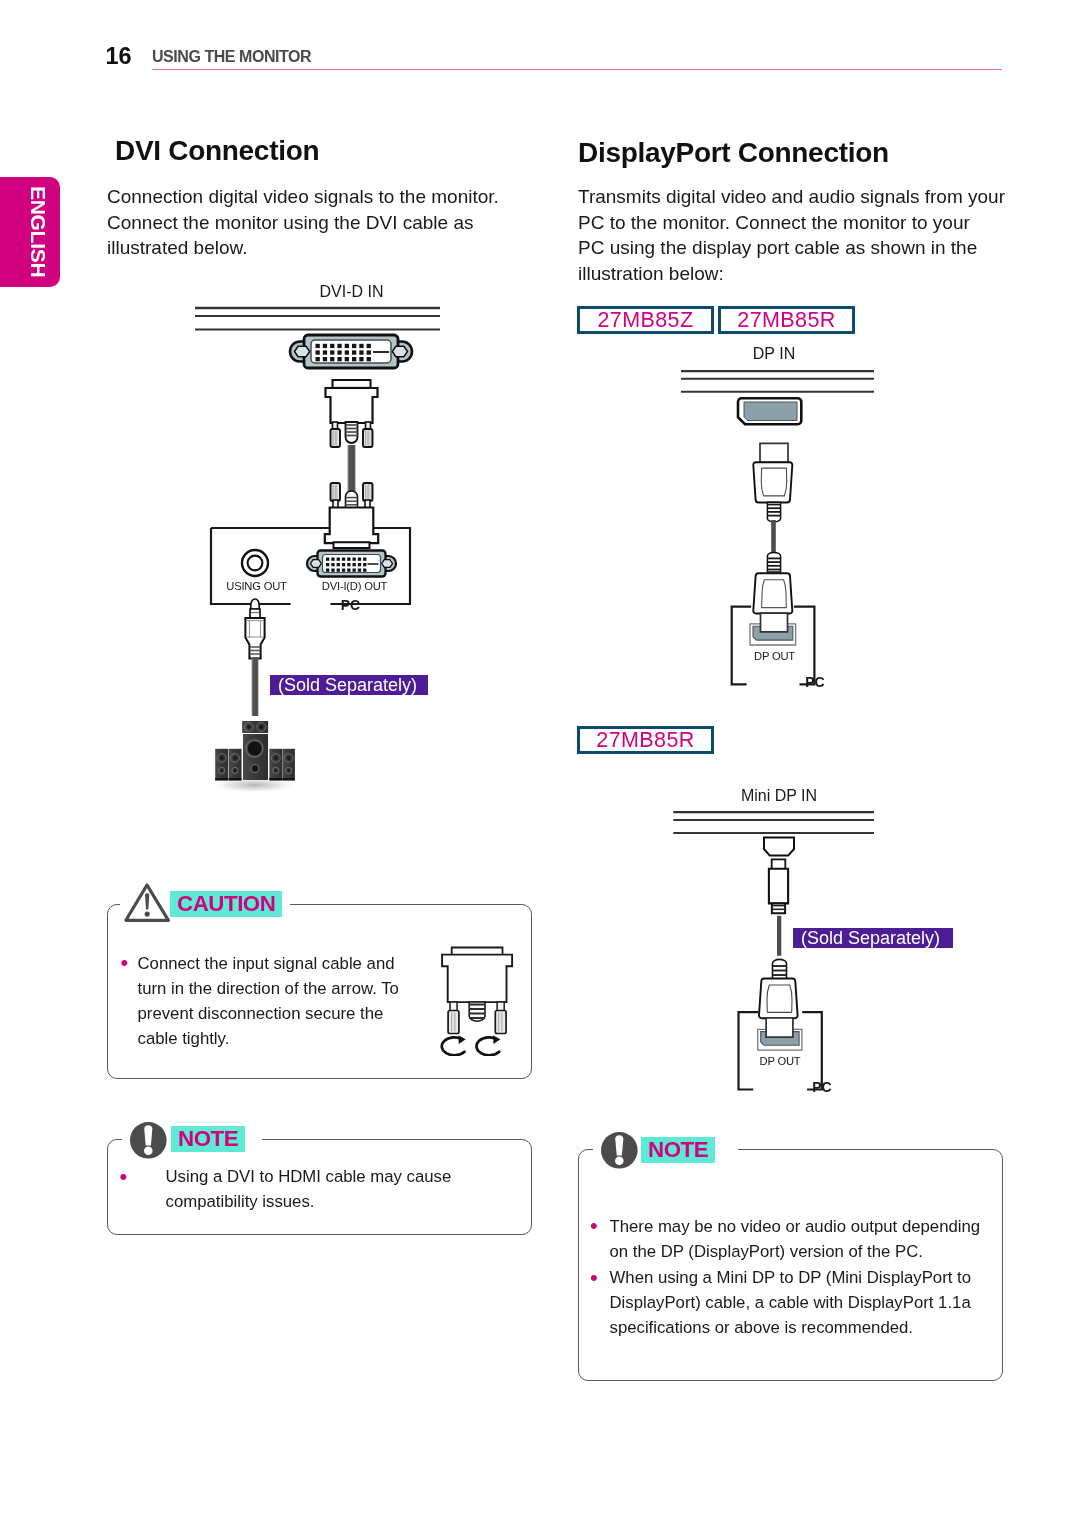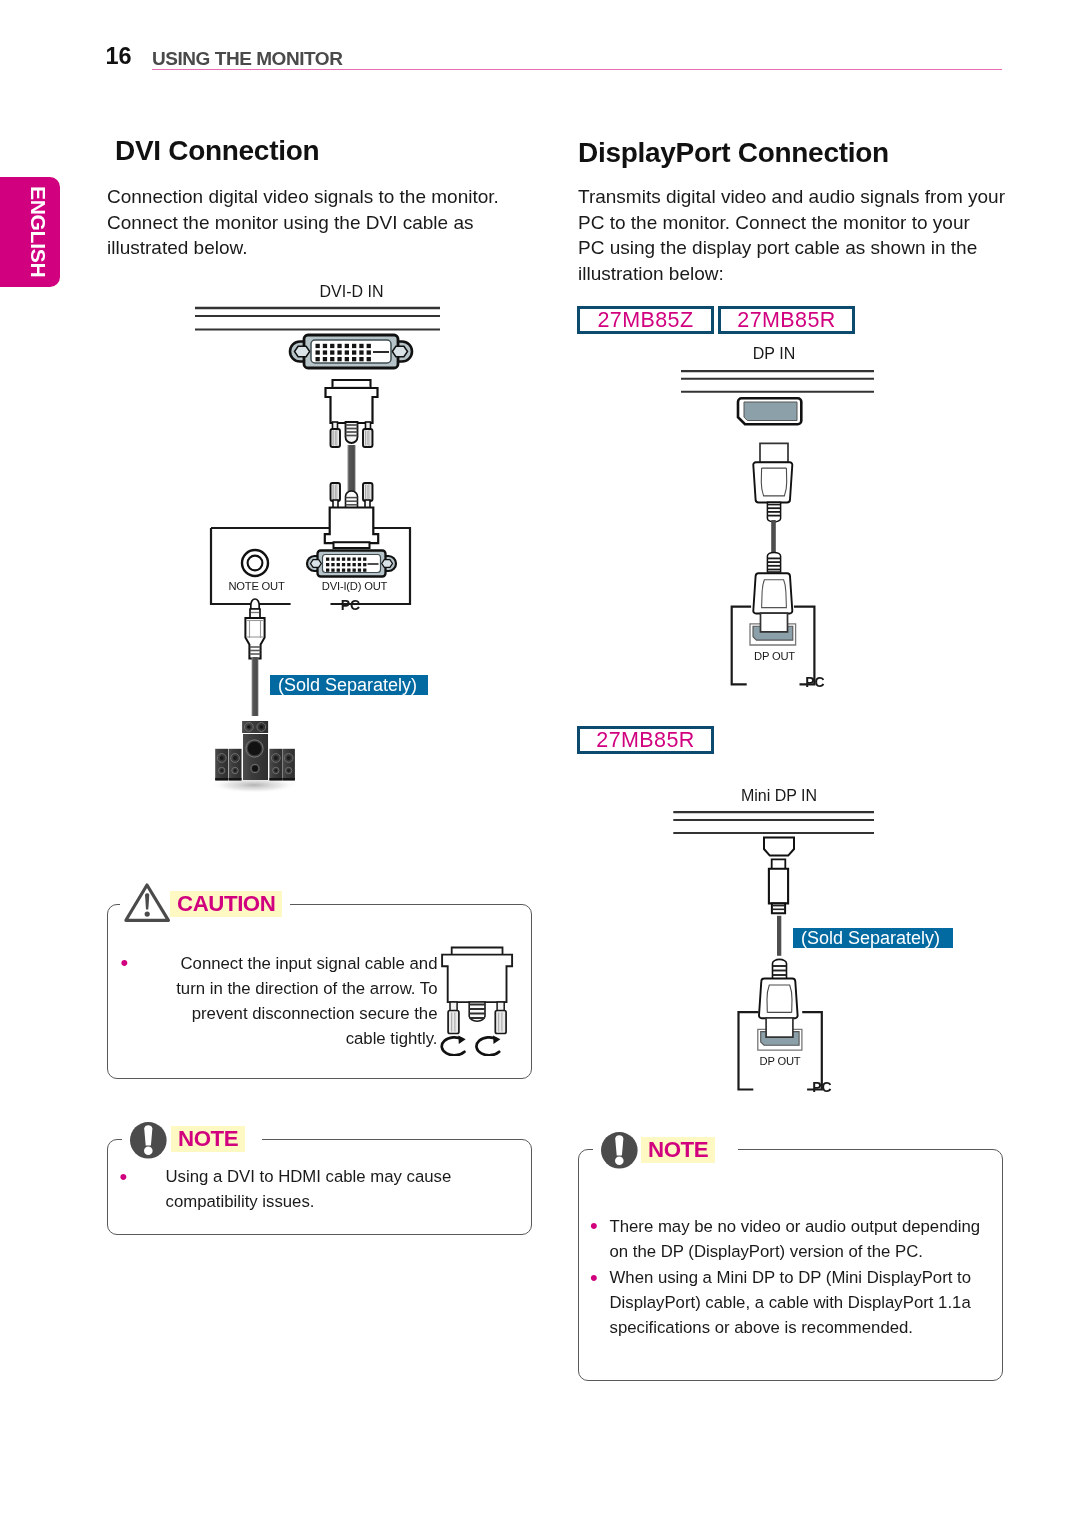--- a/index.html
+++ b/index.html
@@ -2,21 +2,21 @@
 <html><head>
 <meta charset="utf-8">
 <style>
   html,body{margin:0;padding:0;}
   body{width:1080px;height:1524px;background:#fff;position:relative;
        font-family:"Liberation Sans",sans-serif;color:#1a1a1a;overflow:hidden;-webkit-font-smoothing:antialiased;text-rendering:optimizeLegibility;font-smooth:never;}
   .abs{position:absolute;}
 
   
   #page-num{left:105.5px;top:43px;font-size:23.5px;font-weight:bold;color:#111;}
-  #section-title{left:152px;top:48px;font-size:19px;font-weight:bold;color:#4a4a4a;letter-spacing:-0.45px;}
+  #section-title{left:152px;top:48px;font-size:16px;font-weight:bold;color:#4a4a4a;letter-spacing:-0.45px;}
   #header-rule{left:152px;top:68.5px;width:850px;height:1.6px;background:#ec6cb0;}
 
   
   #lang-tab{left:-14px;top:176.8px;width:74px;height:110.5px;background:#d1007f;
             border-radius:0 10px 10px 0;}
   #lang-tab span{position:absolute;left:0;top:0;width:74px;height:110.5px;
                  display:flex;align-items:center;justify-content:center;
                  writing-mode:vertical-rl;
                  color:#fff;font-size:21px;font-weight:bold;letter-spacing:-0.3px;
                  white-space:nowrap;padding-left:30px;box-sizing:border-box;}
@@ -29,30 +29,30 @@
   #left-body{left:107px;top:184px;width:460px;}
   #right-title{left:578px;top:137px;}
   #right-body{left:578px;top:184px;width:460px;}
 
   
   .badge{position:absolute;border:3px solid #0c4a6e;color:#d1007f;font-size:21.5px;
          display:flex;align-items:center;justify-content:center;box-sizing:border-box;letter-spacing:.4px;}
 
   
   .infobox{position:absolute;border:1.6px solid #58595b;border-radius:10px;box-sizing:border-box;}
-  .ib-title{position:absolute;font-size:22.3px;font-weight:bold;color:#d1007f;letter-spacing:-0.45px;background:#fef9c3;padding:0 7px;}
+  .ib-title{position:absolute;font-size:22.3px;font-weight:bold;color:#d1007f;letter-spacing:-0.45px;background:#5eead4;padding:0 7px;}
   .ib-text{position:absolute;font-size:16.75px;line-height:25.2px;color:#1a1a1a;white-space:pre-line;}
   .ib-bullet{position:absolute;color:#d1007f;font-size:22px;line-height:25.2px;}
   .notch{position:absolute;background:#fff;}
 
   
   .dg-label{position:absolute;font-size:16px;color:#1a1a1a;white-space:nowrap;}
   .dg-small{position:absolute;font-size:11.2px;color:#1a1a1a;white-space:nowrap;letter-spacing:-0.2px;}
   .dg-label-b{position:absolute;font-size:14px;font-weight:bold;color:#1a1a1a;white-space:nowrap;margin-left:40px;}
-  .sold{position:absolute;background:#0369a1;color:#fff;transform:translateZ(0);font-size:18px;line-height:20px;height:20px;padding:0 8px;white-space:nowrap;box-sizing:border-box;}
+  .sold{position:absolute;background:#4c1d95;color:#fff;transform:translateZ(0);font-size:18px;line-height:20px;height:20px;padding:0 8px;white-space:nowrap;box-sizing:border-box;}
 </style>
 </head>
 <body>
 
 <div class="abs" id="page-num">16</div>
 <div class="abs" id="section-title">USING THE MONITOR</div>
 <div class="abs" id="header-rule"></div>
 
 <div class="abs" id="lang-tab">
   <span>ENGLISH</span>
@@ -442,35 +442,35 @@
 <div class="dg-label" style="left:779px;top:787px;transform:translateX(-50%);">Mini DP IN</div>
 <div class="dg-small" style="left:780px;top:1055px;transform:translateX(-50%);">DP OUT</div>
 <div class="dg-label-b" style="left:782px;top:1079px;transform:translateX(-50%);">PC</div>
 <div class="sold" style="left:793px;top:927.5px;width:159.5px;">(Sold Separately)</div>
 
 <div class="dg-label" style="left:774px;top:345px;transform:translateX(-50%);">DP IN</div>
 <div class="dg-small" style="left:774.5px;top:649.5px;transform:translateX(-50%);">DP OUT</div>
 <div class="dg-label-b" style="left:775px;top:674px;transform:translateX(-50%);">PC</div>
 
 <div class="dg-label" style="left:351.5px;top:283px;transform:translateX(-50%);">DVI-D IN</div>
-<div class="dg-small" style="left:256.5px;top:579.5px;transform:translateX(-50%);">NOTE OUT</div>
+<div class="dg-small" style="left:256.5px;top:579.5px;transform:translateX(-50%);">USING OUT</div>
 <div class="dg-small" style="left:354.5px;top:579.5px;transform:translateX(-50%);">DVI-I(D) OUT</div>
 <div class="dg-label-b" style="left:310.5px;top:597px;transform:translateX(-50%);">PC</div>
 <div class="sold" style="left:270px;top:675px;width:158px;">(Sold Separately)</div>
 
 <div class="infobox" style="left:107px;top:904px;width:425px;height:175px;"></div>
 <div class="notch" style="left:120px;top:899px;width:170px;height:12px;"></div>
 <svg class="abs" style="left:124px;top:882px;" width="46" height="42" viewBox="0 0 46 42">
   <path d="M23,3 L44.4,38.3 H1.9 Z" fill="#fff" stroke="#4b4b4b" stroke-width="3.2" stroke-linejoin="round"></path>
   <path d="M21,12.8 a2.3,2.3 0 0 1 4.3,0 l-1,14.7 h-2.3 z" fill="#4b4b4b"></path>
   <circle cx="23.2" cy="32.1" r="2.6" fill="#4b4b4b"></circle>
 </svg>
 <div class="ib-title" style="left:170px;top:891px;">CAUTION</div>
 <div class="ib-bullet" style="left:120.5px;top:950px;">•</div>
-<div class="ib-text" style="left:137.5px;top:950.5px;width:300px;text-align:right;">Connect the input signal cable and
+<div class="ib-text" style="left:137.5px;top:950.5px;width:300px;">Connect the input signal cable and
 turn in the direction of the arrow. To
 prevent disconnection secure the
 cable tightly.</div>
 <svg class="abs" style="left:438px;top:942px;" width="84" height="114" viewBox="0 0 84 114">
   <g transform="translate(39.1,0)">
     <path d="M-25.4,5.5 h50.8 v9.1 h-50.8 z" fill="#fff" stroke="#1a1a1a" stroke-width="1.8"></path>
     <rect x="-24.4" y="12" width="48.8" height="2" fill="#bdbdbd"></rect>
     <path d="M-35,12.6 h70 v11.7 h-5.6 v35.8 h-58.8 v-35.8 h-5.6 z" fill="#fff" stroke="#1a1a1a" stroke-width="1.9"></path>
     <rect x="-27.1" y="60" width="7.1" height="10.5" fill="#f4f4f4" stroke="#1a1a1a" stroke-width="1.5"></rect>
     <rect x="20" y="60" width="7.1" height="10.5" fill="#f4f4f4" stroke="#1a1a1a" stroke-width="1.5"></rect>

